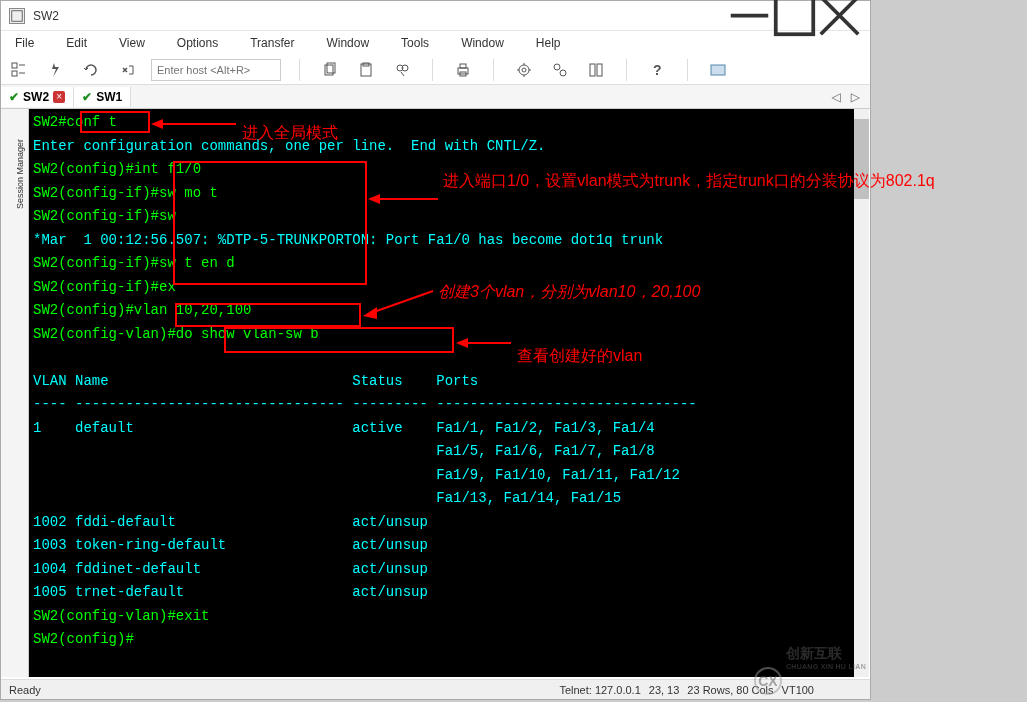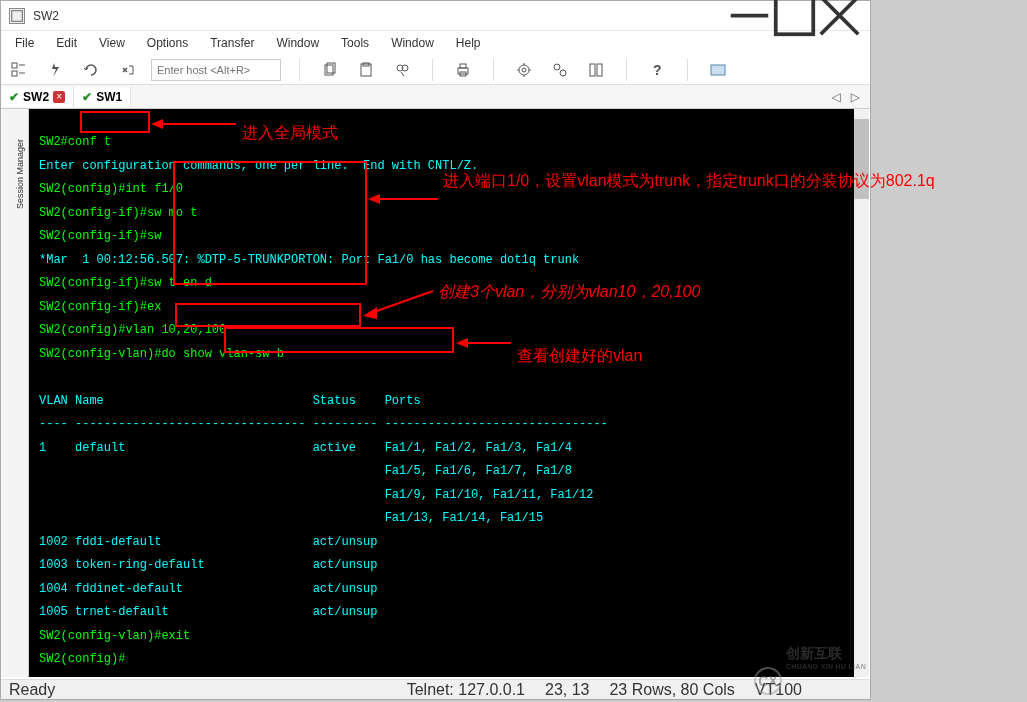--- a/index.html
+++ b/index.html
@@ -3,41 +3,41 @@
 <meta charset="utf-8">
 <style>
 * { box-sizing: border-box; margin: 0; padding: 0; }
 body { font-family: "Segoe UI", Tahoma, sans-serif; font-size: 12px; background: #ccc; width: 1027px; height: 702px; overflow: hidden; position: relative; }
 .window { background: #fff; border: 1px solid #aaa; width: 871px; height: 700px; position: absolute; top: 0; left: 0; }
 .titlebar { height: 30px; display: flex; align-items: center; padding: 0 8px; background: #fff; border-bottom: 1px solid #e5e5e5; }
 .titlebar .appicon { width: 16px; height: 16px; border: 1px solid #888; background: #eee; margin-right: 8px; display:flex;align-items:center;justify-content:center;font-size:9px; }
 .titlebar .title { flex: 1; color: #333; }
 .winbtns { display: flex; gap: 0; }
 .winbtn { width: 45px; height: 28px; display: flex; align-items: center; justify-content: center; color: #555; }
-.menubar { height: 24px; display: flex; align-items: center; gap: 2px; padding: 0 4px; }
+.menubar { height: 24px; display: flex; align-items: center; gap: 12px; padding: 0 4px; }
 .menubar .mitem { padding: 3px 10px; color: #333; }
 .toolbar { height: 30px; display: flex; align-items: center; gap: 12px; padding: 0 6px; border-bottom: 1px solid #ddd; }
 .tbtn { width: 24px; height: 24px; display: flex; align-items: center; justify-content: center; color: #555; border:1px solid transparent; }
 .tbtn svg { width: 16px; height: 16px; }
 .hostbox { width: 130px; height: 22px; border: 1px solid #ccc; font-size: 11px; padding: 0 5px; color: #888; background:#fff; }
 .vsep { width: 1px; height: 22px; background: #ddd; margin: 0 6px; }
 .tabstrip { height: 24px; display: flex; align-items: center; border-bottom: 1px solid #ccc; background: #f5f5f5; }
 .tab { display: flex; align-items: center; gap: 4px; padding: 3px 8px; border-right: 1px solid #ddd; background:#fff; }
 .tab .chk { color: #1a8d1a; font-weight: bold; }
 .tab .tabname { font-weight:600; }
 .tab.active { background:#fff; }
 .tab .closex { background:#c33; color:#fff; width:12px;height:12px;font-size:10px; line-height:12px; text-align:center; border-radius:2px;}
 .tabstrip .navbtns { margin-left:auto; display:flex; gap:2px; padding-right:6px; }
 .tabstrip .navbtns span { color:#666; padding:0 4px; }
 .termwrap { position:absolute; left:28px; right:16px; top:108px; bottom:22px; background:#000; }
-.term { font-family: "Consolas","Courier New",monospace; font-size:12px; color:#00ff00; line-height:23.5px; padding:2px 10px; white-space:pre; position:relative; height:100%;margin-top:20px; }
+.term { font-family: "Consolas","Courier New",monospace; font-size:14px; color:#00ff00; line-height:23.5px; padding:2px 4px; white-space:pre; position:relative; height:100%; }
 .term .cyan { color:#00ffff; }
 .scrollarea { position:absolute; top:108px; right:1px; bottom:22px; width:15px; background:#f0f0f0; }
 .scrollthumb { position:absolute; right:0; width:15px; height:80px; top:10px; background:#c0c0c0; }
-.statusbar { position:absolute; bottom:0; left:0; right:0; height:20px; display:flex; align-items:center; background:#f0f0f0; border-top:1px solid #ddd; font-size:16px; color:#333; padding:0 8px; gap:20px; }
+.statusbar { position:absolute; bottom:0; left:0; right:0; height:20px; display:flex; align-items:center; background:#f0f0f0; border-top:1px solid #ddd; font-size:11px; color:#333; padding:0 8px; gap:8px; }
 .statusbar .spacer { flex:1; }
 .annot { position:absolute; color:#ff0000; font-family:"Microsoft YaHei",sans-serif; font-size:16px; font-weight:500; pointer-events:none; }
 .redbox { position:absolute; border:2px solid #ff0000; pointer-events:none; }
 .arrow { position:absolute; pointer-events:none; }
 .watermark { position:absolute; right:4px; bottom:4px; display:flex; align-items:center; gap:4px; opacity:.5; font-size:14px; color:#555; font-weight:600;}
 .watermark .wmicon { width:28px;height:28px;border:2px solid #999;border-radius:50%; display:flex;align-items:center;justify-content:center; font-size:14px;margin-top:48px;}
 .leftedge { position:absolute; left:0; top:108px; bottom:22px; width:28px; background:#f4f4f4; border-right:1px solid #ccc;}
 .leftedge .vtab { font-size:9px; color:#333; transform:rotate(-90deg); transform-origin:left top; position:absolute; top:100px; left:14px; white-space:nowrap;}
 </style>
 </head>

